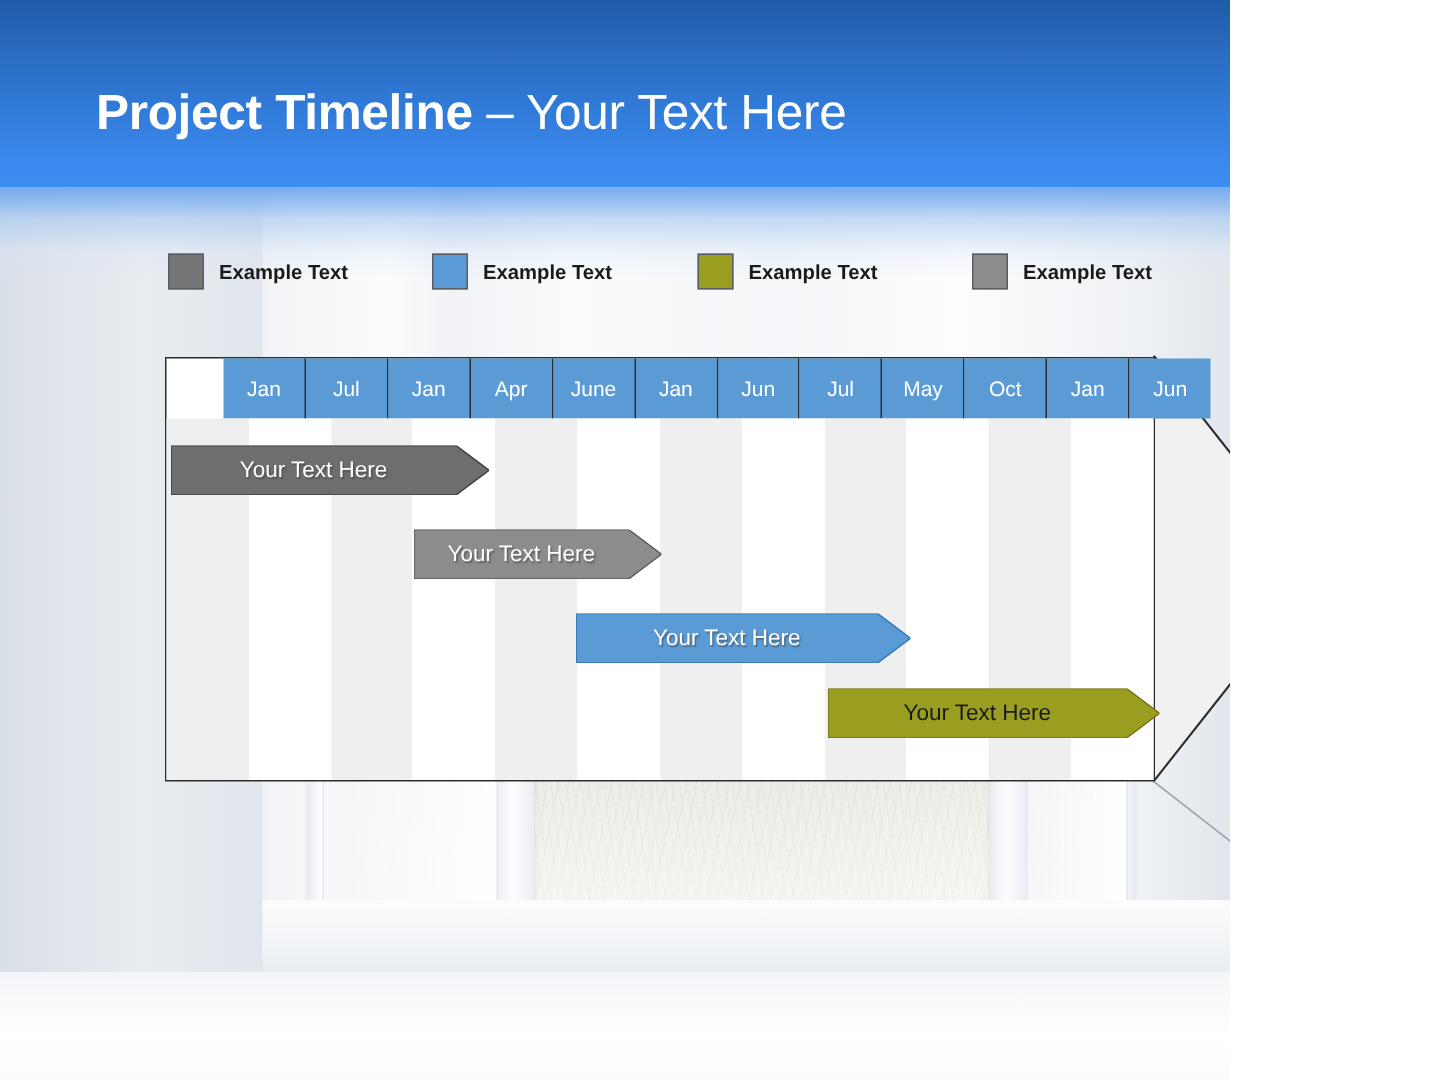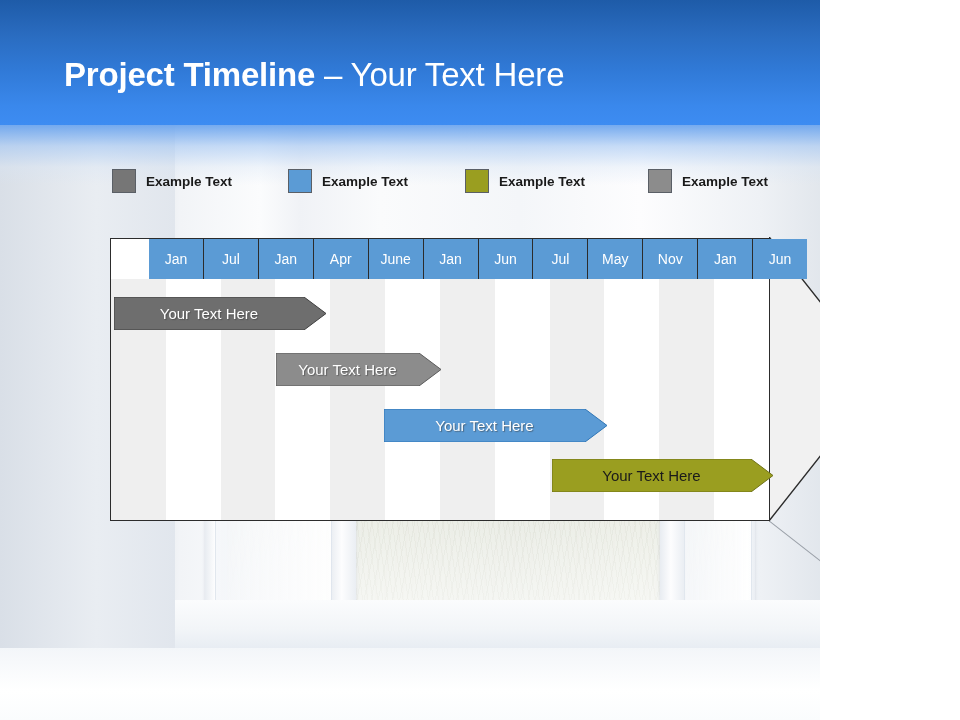--- a/index.html
+++ b/index.html
@@ -280,21 +280,21 @@
       <div class="tl-head">
         <div class="tl-head-cell">Jan</div>
         <div class="tl-head-cell">Jul</div>
         <div class="tl-head-cell">Jan</div>
         <div class="tl-head-cell">Apr</div>
         <div class="tl-head-cell">June</div>
         <div class="tl-head-cell">Jan</div>
         <div class="tl-head-cell">Jun</div>
         <div class="tl-head-cell">Jul</div>
         <div class="tl-head-cell">May</div>
-        <div class="tl-head-cell">Nov</div>
+        <div class="tl-head-cell">Oct</div>
         <div class="tl-head-cell">Jan</div>
         <div class="tl-head-cell">Jun</div>
       </div>
 
       <div class="tl-body">
         <div class="tl-col odd"></div>
         <div class="tl-col even"></div>
         <div class="tl-col odd"></div>
         <div class="tl-col even"></div>
         <div class="tl-col odd"></div>

